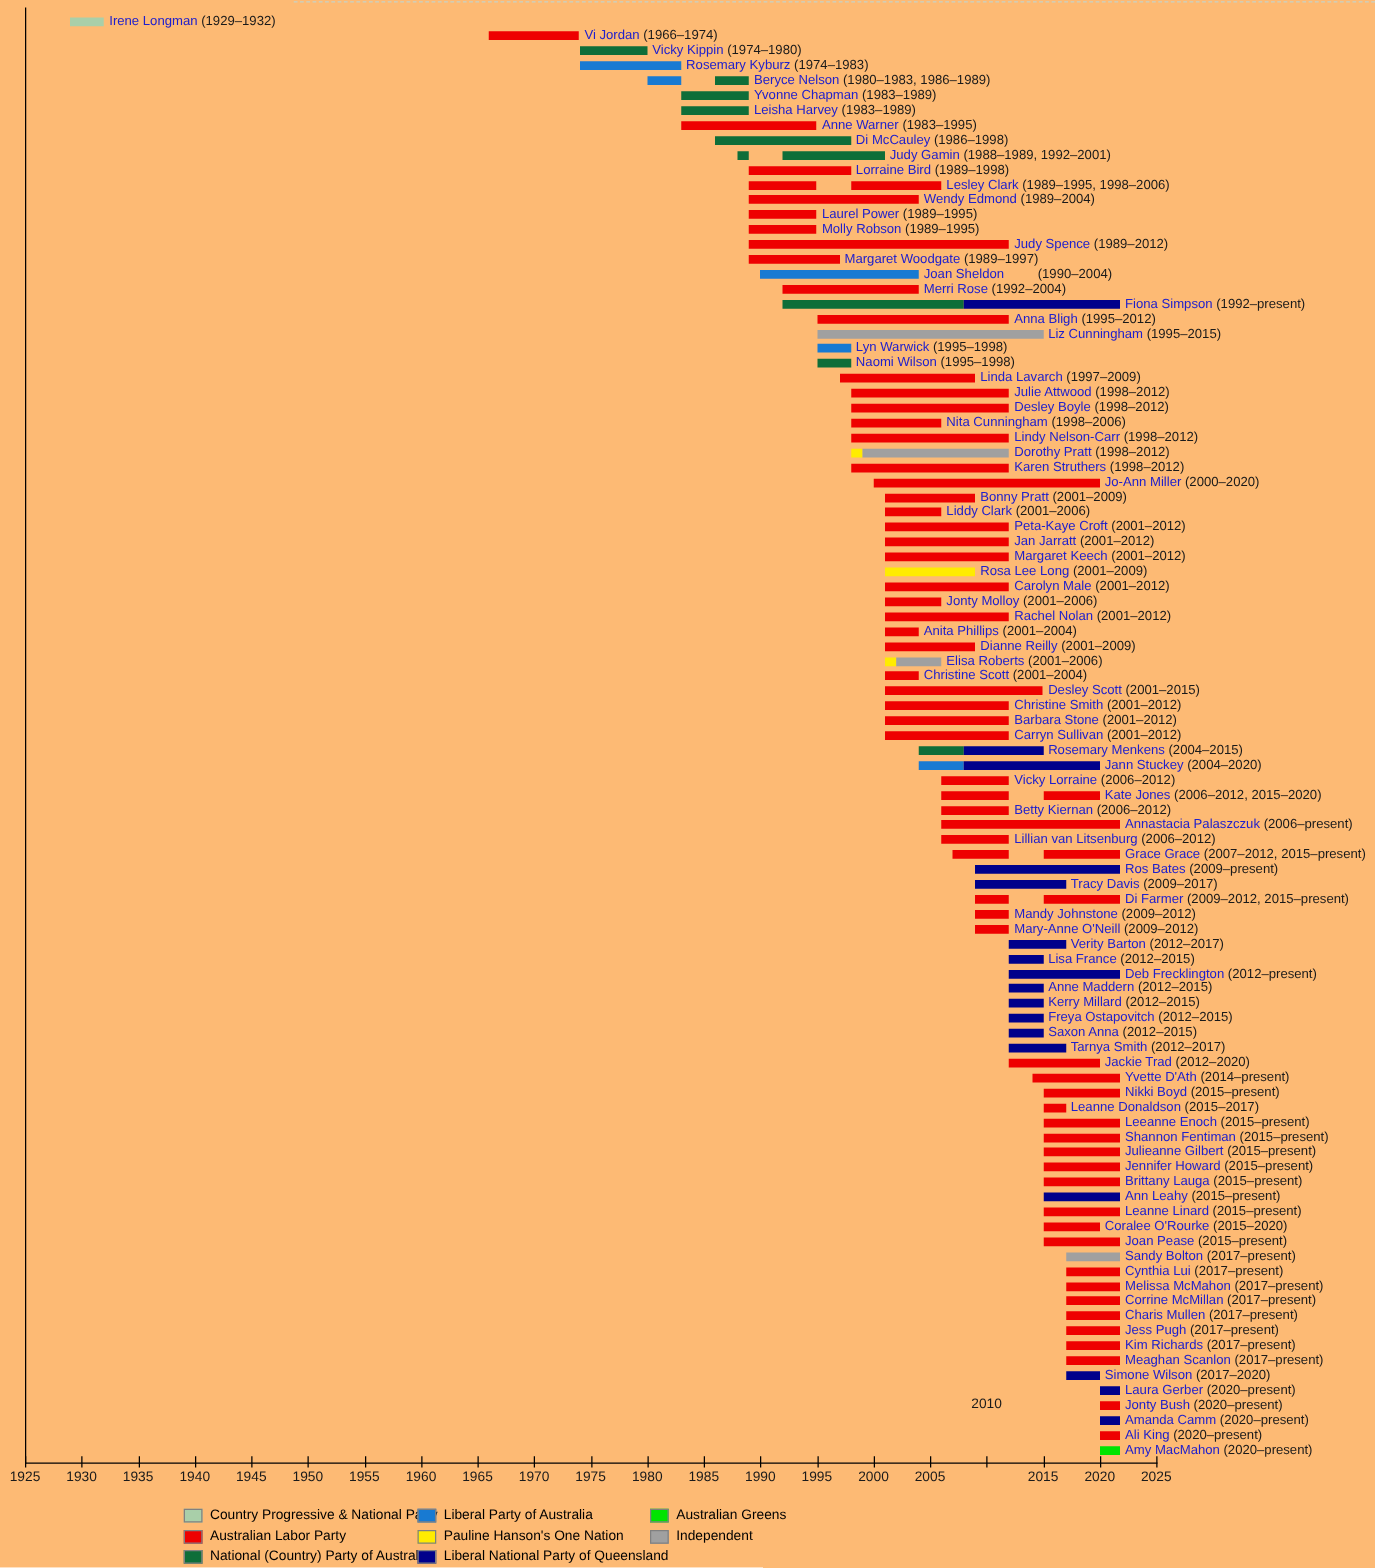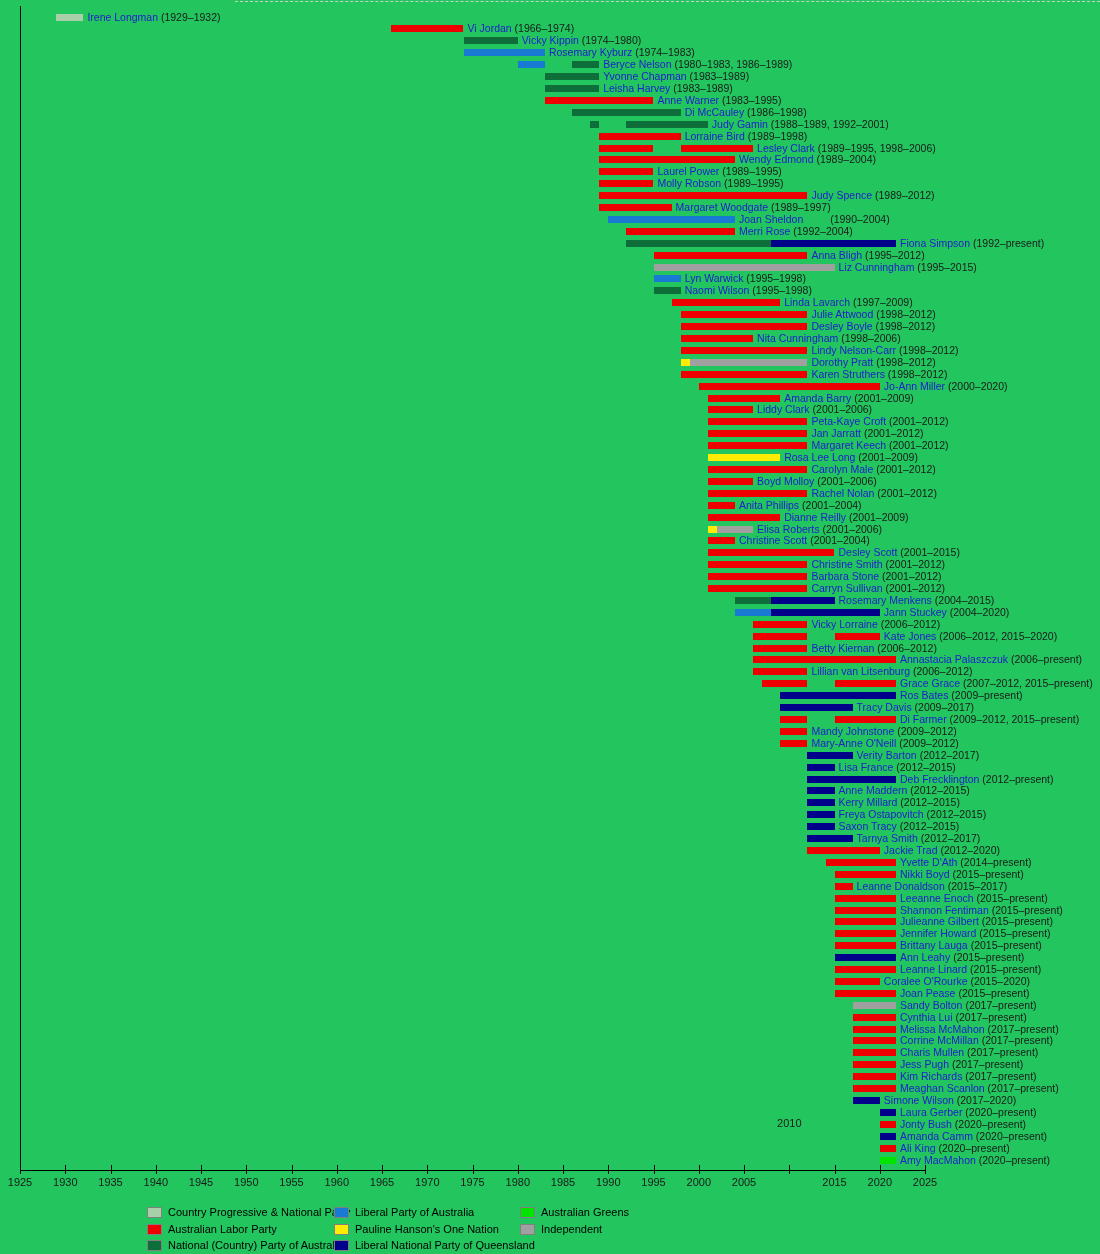--- a/index.html
+++ b/index.html
@@ -1,16 +1,16 @@
 <!DOCTYPE html>
 <html><head>
 <meta charset="utf-8">
 <style>
   html,body{margin:0;padding:0;background:#ffffff;}
-  #frame{position:relative;width:1100px;height:1254px;background:#22c55e;overflow:hidden;
+  #frame{position:relative;width:1100px;height:1254px;background:#fdba74;overflow:hidden;
          font-family:"Liberation Sans","DejaVu Sans",sans-serif;}
   .seg{position:absolute;height:7px;}
   .rowlabel{position:absolute;white-space:nowrap;font-size:10.5px;line-height:11px;}
   .pname{cursor:pointer;}
   .pdates{}
   .spine{position:absolute;background:#000;}
   .tick{position:absolute;width:1px;background:#000;}
   .ticklabel{position:absolute;font-size:11px;line-height:11px;color:#1a1a1a;transform:translateX(-50%);}
   .lgswatch{position:absolute;width:15px;height:11px;border:1px solid #808080;box-sizing:border-box;}
   .lglabel{position:absolute;font-size:11px;line-height:12px;color:#000;white-space:nowrap;}
@@ -85,35 +85,35 @@
       <div class="seg" style="left: 680.7px; width: 126.7px; top: 346.9px; background: rgb(238, 0, 0);"></div>
       <div class="rowlabel" style="left: 811.4px; top: 344.9px;"><span class="pname" style="color: rgb(32, 32, 204);">Lindy Nelson-Carr</span><span class="pdates" style="color: rgb(26, 26, 26);"> (1998–2012)</span></div>
       <div class="seg" style="left: 680.7px; width: 9px; top: 358.8px; background: rgb(255, 236, 0);"></div>
       <div class="seg" style="left: 689.7px; width: 117.6px; top: 358.8px; background: rgb(160, 160, 160);"></div>
       <div class="rowlabel" style="left: 811.4px; top: 356.8px;"><span class="pname" style="color: rgb(32, 32, 204);">Dorothy Pratt</span><span class="pdates" style="color: rgb(26, 26, 26);"> (1998–2012)</span></div>
       <div class="seg" style="left: 680.7px; width: 126.7px; top: 370.7px; background: rgb(238, 0, 0);"></div>
       <div class="rowlabel" style="left: 811.4px; top: 368.7px;"><span class="pname" style="color: rgb(32, 32, 204);">Karen Struthers</span><span class="pdates" style="color: rgb(26, 26, 26);"> (1998–2012)</span></div>
       <div class="seg" style="left: 698.8px; width: 181px; top: 382.6px; background: rgb(238, 0, 0);"></div>
       <div class="rowlabel" style="left: 883.8px; top: 380.6px;"><span class="pname" style="color: rgb(32, 32, 204);">Jo-Ann Miller</span><span class="pdates" style="color: rgb(26, 26, 26);"> (2000–2020)</span></div>
       <div class="seg" style="left: 707.8px; width: 72.4px; top: 394.5px; background: rgb(238, 0, 0);"></div>
-      <div class="rowlabel" style="left: 784.2px; top: 392.5px;"><span class="pname" style="color: rgb(32, 32, 204);">Amanda Barry</span><span class="pdates" style="color: rgb(26, 26, 26);"> (2001–2009)</span></div>
+      <div class="rowlabel" style="left: 784.2px; top: 392.5px;"><span class="pname" style="color: rgb(32, 32, 204);">Bonny Pratt</span><span class="pdates" style="color: rgb(26, 26, 26);"> (2001–2009)</span></div>
       <div class="seg" style="left: 707.8px; width: 45.3px; top: 406.4px; background: rgb(238, 0, 0);"></div>
       <div class="rowlabel" style="left: 757.1px; top: 404.4px;"><span class="pname" style="color: rgb(32, 32, 204);">Liddy Clark</span><span class="pdates" style="color: rgb(26, 26, 26);"> (2001–2006)</span></div>
       <div class="seg" style="left: 707.8px; width: 99.5px; top: 418.3px; background: rgb(238, 0, 0);"></div>
       <div class="rowlabel" style="left: 811.4px; top: 416.3px;"><span class="pname" style="color: rgb(32, 32, 204);">Peta-Kaye Croft</span><span class="pdates" style="color: rgb(26, 26, 26);"> (2001–2012)</span></div>
       <div class="seg" style="left: 707.8px; width: 99.5px; top: 430.2px; background: rgb(238, 0, 0);"></div>
       <div class="rowlabel" style="left: 811.4px; top: 428.2px;"><span class="pname" style="color: rgb(32, 32, 204);">Jan Jarratt</span><span class="pdates" style="color: rgb(26, 26, 26);"> (2001–2012)</span></div>
       <div class="seg" style="left: 707.8px; width: 99.5px; top: 442.1px; background: rgb(238, 0, 0);"></div>
       <div class="rowlabel" style="left: 811.4px; top: 440.1px;"><span class="pname" style="color: rgb(32, 32, 204);">Margaret Keech</span><span class="pdates" style="color: rgb(26, 26, 26);"> (2001–2012)</span></div>
       <div class="seg" style="left: 707.8px; width: 72.4px; top: 454px; background: rgb(255, 236, 0);"></div>
       <div class="rowlabel" style="left: 784.2px; top: 452px;"><span class="pname" style="color: rgb(32, 32, 204);">Rosa Lee Long</span><span class="pdates" style="color: rgb(26, 26, 26);"> (2001–2009)</span></div>
       <div class="seg" style="left: 707.8px; width: 99.5px; top: 465.9px; background: rgb(238, 0, 0);"></div>
       <div class="rowlabel" style="left: 811.4px; top: 463.9px;"><span class="pname" style="color: rgb(32, 32, 204);">Carolyn Male</span><span class="pdates" style="color: rgb(26, 26, 26);"> (2001–2012)</span></div>
       <div class="seg" style="left: 707.8px; width: 45.3px; top: 477.8px; background: rgb(238, 0, 0);"></div>
-      <div class="rowlabel" style="left: 757.1px; top: 475.8px;"><span class="pname" style="color: rgb(32, 32, 204);">Boyd Molloy</span><span class="pdates" style="color: rgb(26, 26, 26);"> (2001–2006)</span></div>
+      <div class="rowlabel" style="left: 757.1px; top: 475.8px;"><span class="pname" style="color: rgb(32, 32, 204);">Jonty Molloy</span><span class="pdates" style="color: rgb(26, 26, 26);"> (2001–2006)</span></div>
       <div class="seg" style="left: 707.8px; width: 99.5px; top: 489.7px; background: rgb(238, 0, 0);"></div>
       <div class="rowlabel" style="left: 811.4px; top: 487.7px;"><span class="pname" style="color: rgb(32, 32, 204);">Rachel Nolan</span><span class="pdates" style="color: rgb(26, 26, 26);"> (2001–2012)</span></div>
       <div class="seg" style="left: 707.8px; width: 27.1px; top: 501.6px; background: rgb(238, 0, 0);"></div>
       <div class="rowlabel" style="left: 739px; top: 499.6px;"><span class="pname" style="color: rgb(32, 32, 204);">Anita Phillips</span><span class="pdates" style="color: rgb(26, 26, 26);"> (2001–2004)</span></div>
       <div class="seg" style="left: 707.8px; width: 72.4px; top: 513.6px; background: rgb(238, 0, 0);"></div>
       <div class="rowlabel" style="left: 784.2px; top: 511.6px;"><span class="pname" style="color: rgb(32, 32, 204);">Dianne Reilly</span><span class="pdates" style="color: rgb(26, 26, 26);"> (2001–2009)</span></div>
       <div class="seg" style="left: 707.8px; width: 9px; top: 525.5px; background: rgb(255, 236, 0);"></div>
       <div class="seg" style="left: 716.9px; width: 36.2px; top: 525.5px; background: rgb(160, 160, 160);"></div>
       <div class="rowlabel" style="left: 757.1px; top: 523.5px;"><span class="pname" style="color: rgb(32, 32, 204);">Elisa Roberts</span><span class="pdates" style="color: rgb(26, 26, 26);"> (2001–2006)</span></div>
       <div class="seg" style="left: 707.8px; width: 27.1px; top: 537.4px; background: rgb(238, 0, 0);"></div>
@@ -163,21 +163,21 @@
       <div class="rowlabel" style="left: 838.5px; top: 761.6px;"><span class="pname" style="color: rgb(32, 32, 204);">Lisa France</span><span class="pdates" style="color: rgb(26, 26, 26);"> (2012–2015)</span></div>
       <div class="seg" style="left: 807.4px; width: 88.7px; top: 775.5px; background: rgb(0, 0, 139);"></div>
       <div class="rowlabel" style="left: 900px; top: 773.5px;"><span class="pname" style="color: rgb(32, 32, 204);">Deb Frecklington</span><span class="pdates" style="color: rgb(26, 26, 26);"> (2012–present)</span></div>
       <div class="seg" style="left: 807.4px; width: 27.2px; top: 787.4px; background: rgb(0, 0, 139);"></div>
       <div class="rowlabel" style="left: 838.5px; top: 785.4px;"><span class="pname" style="color: rgb(32, 32, 204);">Anne Maddern</span><span class="pdates" style="color: rgb(26, 26, 26);"> (2012–2015)</span></div>
       <div class="seg" style="left: 807.4px; width: 27.2px; top: 799.3px; background: rgb(0, 0, 139);"></div>
       <div class="rowlabel" style="left: 838.5px; top: 797.3px;"><span class="pname" style="color: rgb(32, 32, 204);">Kerry Millard</span><span class="pdates" style="color: rgb(26, 26, 26);"> (2012–2015)</span></div>
       <div class="seg" style="left: 807.4px; width: 27.2px; top: 811.2px; background: rgb(0, 0, 139);"></div>
       <div class="rowlabel" style="left: 838.5px; top: 809.2px;"><span class="pname" style="color: rgb(32, 32, 204);">Freya Ostapovitch</span><span class="pdates" style="color: rgb(26, 26, 26);"> (2012–2015)</span></div>
       <div class="seg" style="left: 807.4px; width: 27.2px; top: 823.1px; background: rgb(0, 0, 139);"></div>
-      <div class="rowlabel" style="left: 838.5px; top: 821.1px;"><span class="pname" style="color: rgb(32, 32, 204);">Saxon Tracy</span><span class="pdates" style="color: rgb(26, 26, 26);"> (2012–2015)</span></div>
+      <div class="rowlabel" style="left: 838.5px; top: 821.1px;"><span class="pname" style="color: rgb(32, 32, 204);">Saxon Anna</span><span class="pdates" style="color: rgb(26, 26, 26);"> (2012–2015)</span></div>
       <div class="seg" style="left: 807.4px; width: 45.3px; top: 835px; background: rgb(0, 0, 139);"></div>
       <div class="rowlabel" style="left: 856.6px; top: 833px;"><span class="pname" style="color: rgb(32, 32, 204);">Tarnya Smith</span><span class="pdates" style="color: rgb(26, 26, 26);"> (2012–2017)</span></div>
       <div class="seg" style="left: 807.4px; width: 72.4px; top: 846.9px; background: rgb(238, 0, 0);"></div>
       <div class="rowlabel" style="left: 883.8px; top: 844.9px;"><span class="pname" style="color: rgb(32, 32, 204);">Jackie Trad</span><span class="pdates" style="color: rgb(26, 26, 26);"> (2012–2020)</span></div>
       <div class="seg" style="left: 825.5px; width: 70.6px; top: 858.8px; background: rgb(238, 0, 0);"></div>
       <div class="rowlabel" style="left: 900px; top: 856.8px;"><span class="pname" style="color: rgb(32, 32, 204);">Yvette D'Ath</span><span class="pdates" style="color: rgb(26, 26, 26);"> (2014–present)</span></div>
       <div class="seg" style="left: 834.5px; width: 61.5px; top: 870.7px; background: rgb(238, 0, 0);"></div>
       <div class="rowlabel" style="left: 900px; top: 868.7px;"><span class="pname" style="color: rgb(32, 32, 204);">Nikki Boyd</span><span class="pdates" style="color: rgb(26, 26, 26);"> (2015–present)</span></div>
       <div class="seg" style="left: 834.5px; width: 18.1px; top: 882.6px; background: rgb(238, 0, 0);"></div>
       <div class="rowlabel" style="left: 856.6px; top: 880.6px;"><span class="pname" style="color: rgb(32, 32, 204);">Leanne Donaldson</span><span class="pdates" style="color: rgb(26, 26, 26);"> (2015–2017)</span></div>

